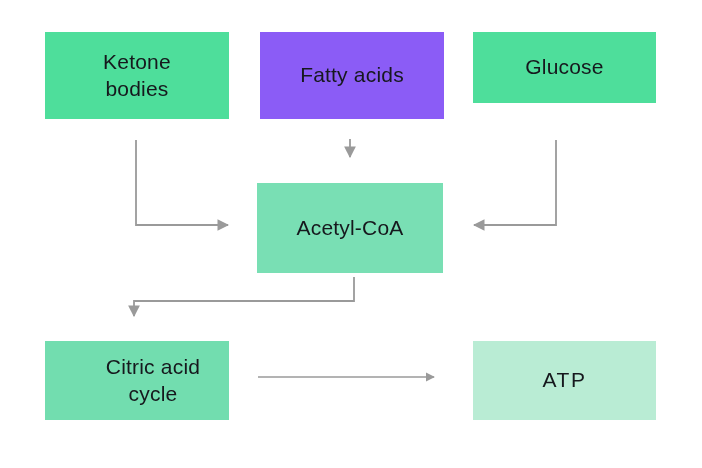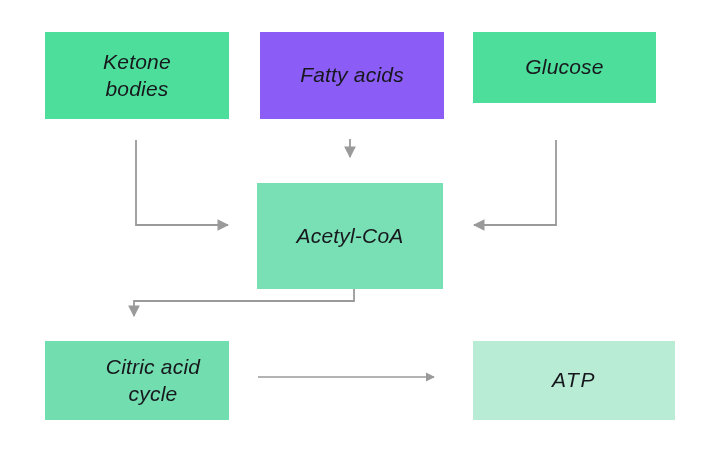--- a/index.html
+++ b/index.html
@@ -12,21 +12,20 @@
     height: 468px;
     background: #ffffff;
     font-family: "Liberation Sans", sans-serif;
     overflow: hidden;
   }
   #canvas {
     position: relative;
     width: 702px;
     height: 468px;
     background: #ffffff;
-    font-style: italic;
   }
   #connectors {
     position: absolute;
     left: 0;
     top: 0;
     width: 702px;
     height: 468px;
     pointer-events: none;
   }
   .node {
@@ -41,23 +40,23 @@
     font-size: 21px;
     font-weight: 400;
     line-height: 1.28;
     letter-spacing: 0.2px;
     white-space: pre-line;
     z-index: 2;
   }
   .node-ketone   { left:  45px; top:  32px; width: 184px; height:  87px; background: #4ede9b; }
   .node-fatty    { left: 260px; top:  32px; width: 184px; height:  87px; background: #4ede9b; }
   .node-glucose  { left: 473px; top:  32px; width: 183px; height:  71px; background: #4ede9b; }
-  .node-acetyl   { left: 257px; top: 183px; width: 186px; height:  106px; background: #79dfb4; }
+  .node-acetyl   { left: 257px; top: 183px; width: 186px; height:  90px; background: #79dfb4; }
   .node-citric   { left:  45px; top: 341px; width: 184px; height:  79px; background: #72ddaf; padding-left: 32px; }
-  .node-atp      { left: 473px; top: 341px; width: 202px; height:  79px; background: #b9ecd4; }
+  .node-atp      { left: 473px; top: 341px; width: 183px; height:  79px; background: #b9ecd4; }
   .node-atp .label { letter-spacing: 1.6px; }
   .label {
     display: block;
     pointer-events: none;
   }
 </style>
 </head>
 <body style="background: rgb(255, 255, 255);">
 
 <div id="canvas">

